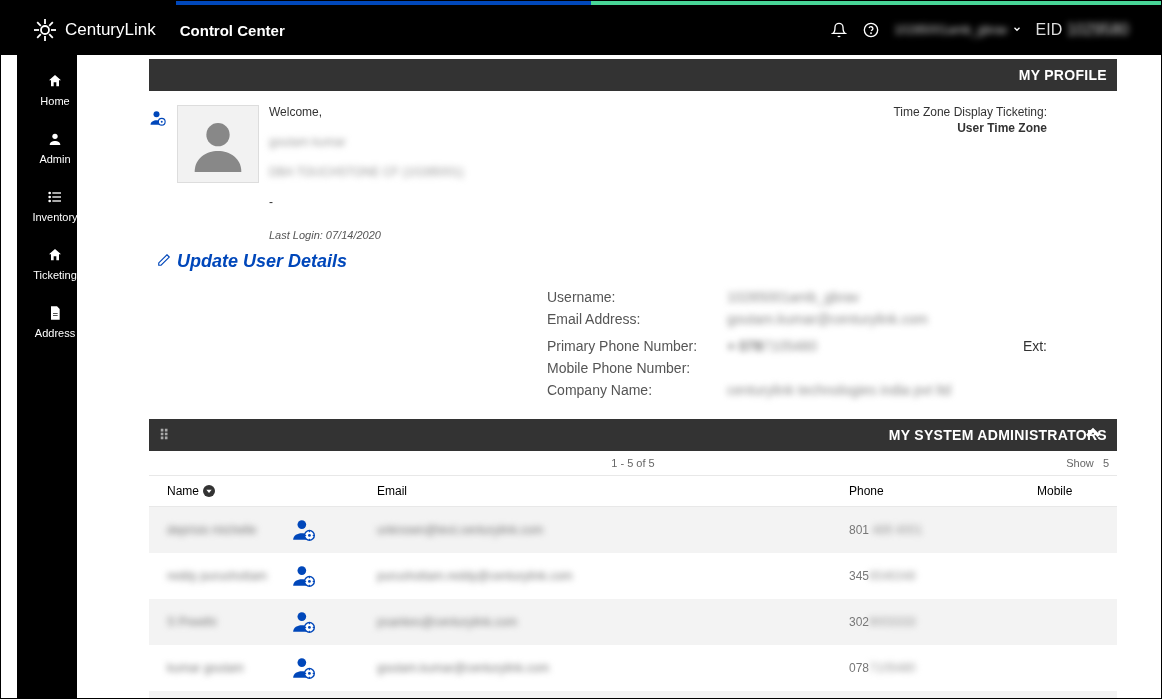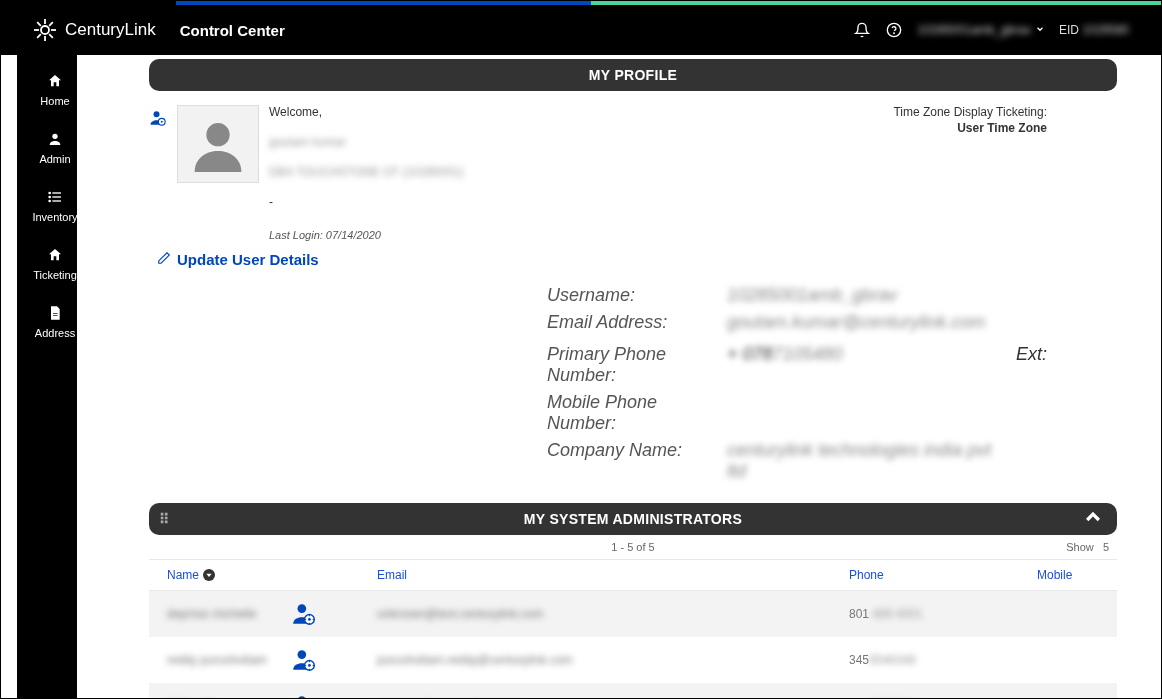--- a/index.html
+++ b/index.html
@@ -12,56 +12,56 @@
     
     .topbar { position: absolute; top: 4px; left: 0; right: 0; height: 50px; background: #000; color: #fff; display: flex; align-items: center; padding: 0 32px; }
     .brand { display: flex; align-items: center; gap: 8px; font-size: 17px; font-weight: 500; }
     .brand-icon svg { display: block; }
     .brand-product { margin-left: 24px; font-size: 15px; font-weight: 600; }
     .topbar-spacer { flex: 1; }
     .topbar-right { display: flex; align-items: center; gap: 14px; }
     .topbar-icon { width: 18px; height: 18px; display: flex; align-items: center; justify-content: center; cursor: pointer; }
     .blurred { filter: blur(3px); color: #ccc; }
     .user-chip { font-size: 12px; color: #ddd; display: flex; align-items: center; gap: 4px; cursor: pointer; }
-    .eid-chip { font-size: 12px; color: #ddd; }
+    .eid-chip { font-size: 16px; color: #ddd; }
     
     .sidebar { position: absolute; top: 54px; left: 16px; width: 76px; bottom: 0; background: #000; color: #fff; display: flex; flex-direction: column; align-items: stretch; padding-top: 6px; }
     .side-item { display: flex; flex-direction: column; align-items: center; gap: 4px; padding: 10px 0 12px; cursor: pointer; font-size: 11px; }
     .side-item .side-icon { width: 20px; height: 20px; display: flex; align-items: center; justify-content: center; }
     
     .main { position: absolute; top: 54px; left: 76px; right: 0; bottom: 0; background: #fff; overflow: auto; padding: 4px 44px 0 72px; }
     
-    .section-header { background: #333; color: #fff; text-align: center; font-weight: 700; font-size: 14px; padding: 8px 10px; letter-spacing: 0.3px; position: relative; border-radius: 10px; }
+    .section-header { background: #333; color: #fff; text-align: right; font-weight: 700; font-size: 14px; padding: 8px 10px; letter-spacing: 0.3px; position: relative; }
     .section-handle { position: absolute; left: 10px; top: 50%; transform: translateY(-50%); color: #aaa; font-size: 14px; letter-spacing: 1px; }
     .section-chevron { position: absolute; right: 14px; top: 50%; transform: translateY(-50%); cursor: pointer; }
     
     .profile-body { display: flex; padding: 14px 0 6px; gap: 12px; }
     .profile-left { display: flex; gap: 10px; flex: 0 0 410px; align-items: flex-start; }
     .admin-icon { width: 18px; height: 18px; margin-top: 4px; }
     .avatar { width: 82px; height: 78px; background: #f2f2f2; border: 1px solid #ddd; display: flex; align-items: center; justify-content: center; }
     .welcome-col { display: flex; flex-direction: column; gap: 16px; font-size: 12px; }
     .welcome-col .blur-line { color: #999; filter: blur(3px); }
     .last-login { font-style: italic; font-size: 11px; color: #555; margin-top: 4px; }
     .profile-right { flex: 1; text-align: right; padding-right: 70px; }
     .tz-label { font-size: 12px; margin-bottom: 2px; }
     .tz-value { font-weight: 700; font-size: 12px; }
     
-    .update-link { display: inline-flex; align-items: center; gap: 6px; color: #0047ba; font-weight: 700; font-size: 15px; cursor: pointer; margin: 4px 0 14px 8px; }
+    .update-link { display: inline-flex; align-items: center; gap: 6px; color: #0047ba; font-weight: 700; font-size: 18px; cursor: pointer; margin: 4px 0 14px 8px; font-style: italic; }
     
     .field-grid { margin-left: 398px; margin-right: 70px; }
-    .field-row { display: flex; padding: 3px 0; font-size: 18px; font-style: italic; }
+    .field-row { display: flex; padding: 3px 0; font-size: 14px; }
     .field-label { width: 180px; color: #555; }
     .field-value { color: #888; filter: blur(3px); flex: 1; }
     .field-ext { width: 42px; text-align: right; color: #555; }
     .no-blur { filter: none; color: #333; }
     
     .admin-section { margin-top: 18px; }
     .tbl-pager { text-align: center; font-size: 11px; color: #666; padding: 6px 0; position: relative; border-bottom: 1px solid #e8e8e8; }
     .tbl-show { position: absolute; right: 8px; top: 6px; font-size: 11px; color: #666; cursor: pointer; }
-    .tbl-header { display: flex; padding: 8px 0 8px 18px; font-size: 12px; color: #1d4ed8; border-bottom: 1px solid #e8e8e8; }
+    .tbl-header { display: flex; padding: 8px 0 8px 18px; font-size: 12px; color: #000000; border-bottom: 1px solid #e8e8e8; }
     .col-name { width: 210px; display: flex; align-items: center; gap: 4px; }
     .col-email { flex: 1; }
     .col-phone { width: 188px; }
     .col-mobile { width: 80px; }
     .tbl-row { display: flex; align-items: center; padding: 0 0 0 18px; height: 46px; font-size: 12px; }
     .tbl-row.alt { background: #f3f3f3; }
     .row-name { width: 122px; color: #777; filter: blur(3px); }
     .row-icon { width: 88px; display: flex; align-items: center; }
     .row-email { flex: 1; color: #777; filter: blur(3px); }
     .row-phone { width: 188px; color: #777; }

